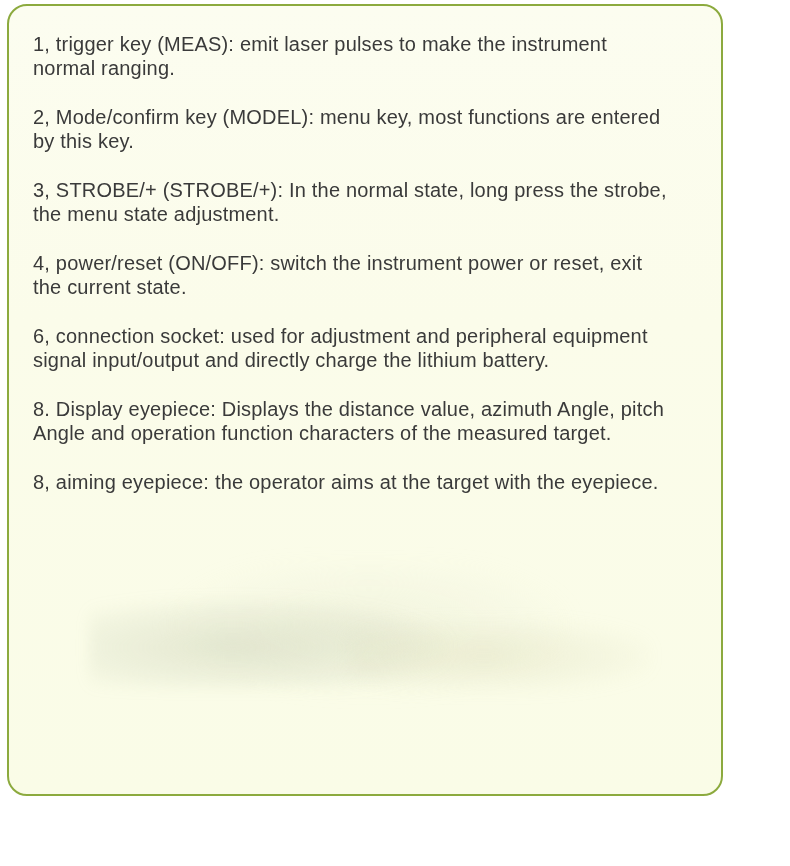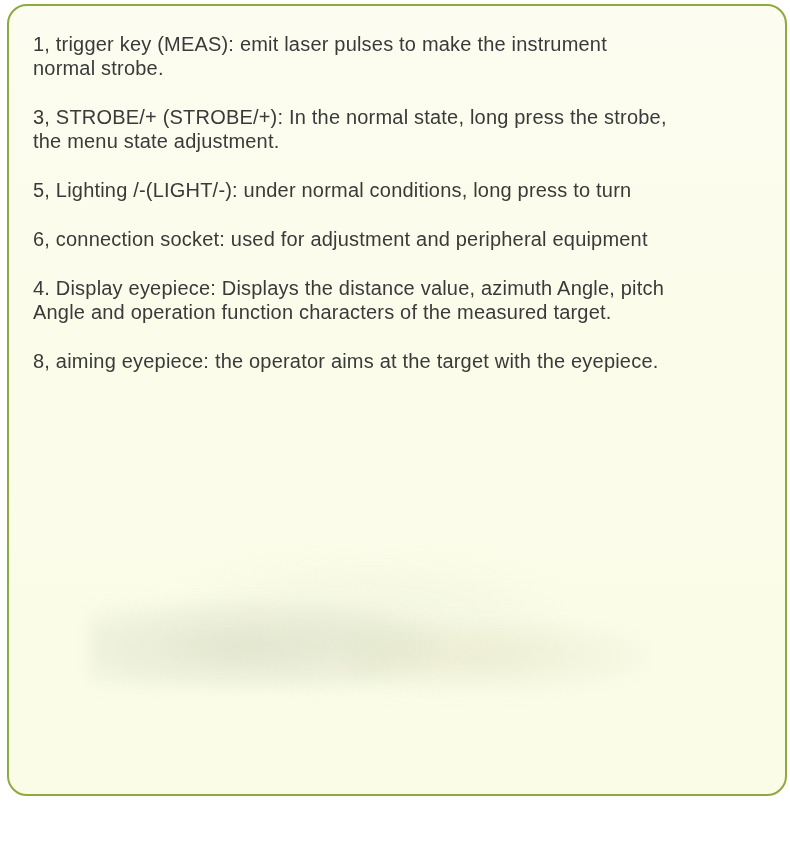--- a/index.html
+++ b/index.html
@@ -12,21 +12,21 @@
     width: 790px;
     height: 866px;
     background: #ffffff;
     overflow: hidden;
     font-family: "Liberation Sans", "DejaVu Sans", sans-serif;
   }
   .card {
     position: absolute;
     left: 7px;
     top: 4px;
-    width: 780px;
+    width: 716px;
     height: 792px;
     box-sizing: border-box;
     border: 2px solid #8caa3e;
     border-radius: 20px;
     background:
       linear-gradient(180deg, #fcfdf0 0%, #fbfcea 40%, #fafce7 100%);
     padding: 26px 18px 0 24px;
     overflow: hidden;
   }
   .para {
@@ -75,40 +75,48 @@
 
 <div class="page">
   <div class="card">
 
     <div class="smudge s3"></div>
     <div class="smudge s1"></div>
     <div class="smudge s2"></div>
 
     <p class="para">
       <span class="line">1, trigger key (MEAS): emit laser pulses to make the instrument</span>
-      <span class="line">normal strobe.</span>
+      <span class="line">normal ranging.</span>
     </p>
 
+    <p class="para">
+      <span class="line">2, Mode/confirm key (MODEL): menu key, most functions are entered</span>
+      <span class="line">by this key.</span>
+    </p>
 
     <p class="para">
       <span class="line">3, STROBE/+ (STROBE/+): In the normal state, long press the strobe,</span>
       <span class="line">the menu state adjustment.</span>
     </p>
 
+    <p class="para">
+      <span class="line">4, power/reset (ON/OFF): switch the instrument power or reset, exit</span>
+      <span class="line">the current state.</span>
+    </p>
 
     <p class="para">
-      <span class="line">5, Lighting /-(LIGHT/-): under normal conditions, long press to turn</span>
     </p>
 
     <p class="para">
       <span class="line">6, connection socket: used for adjustment and peripheral equipment</span>
+      <span class="line">signal input/output and directly charge the lithium battery.</span>
     </p>
 
     <p class="para">
-      <span class="line">4. Display eyepiece: Displays the distance value, azimuth Angle, pitch</span>
+      <span class="line">8. Display eyepiece: Displays the distance value, azimuth Angle, pitch</span>
       <span class="line">Angle and operation function characters of the measured target.</span>
     </p>
 
     <p class="para">
       <span class="line">8, aiming eyepiece: the operator aims at the target with the eyepiece.</span>
     </p>
 
   </div>
 </div>
 

